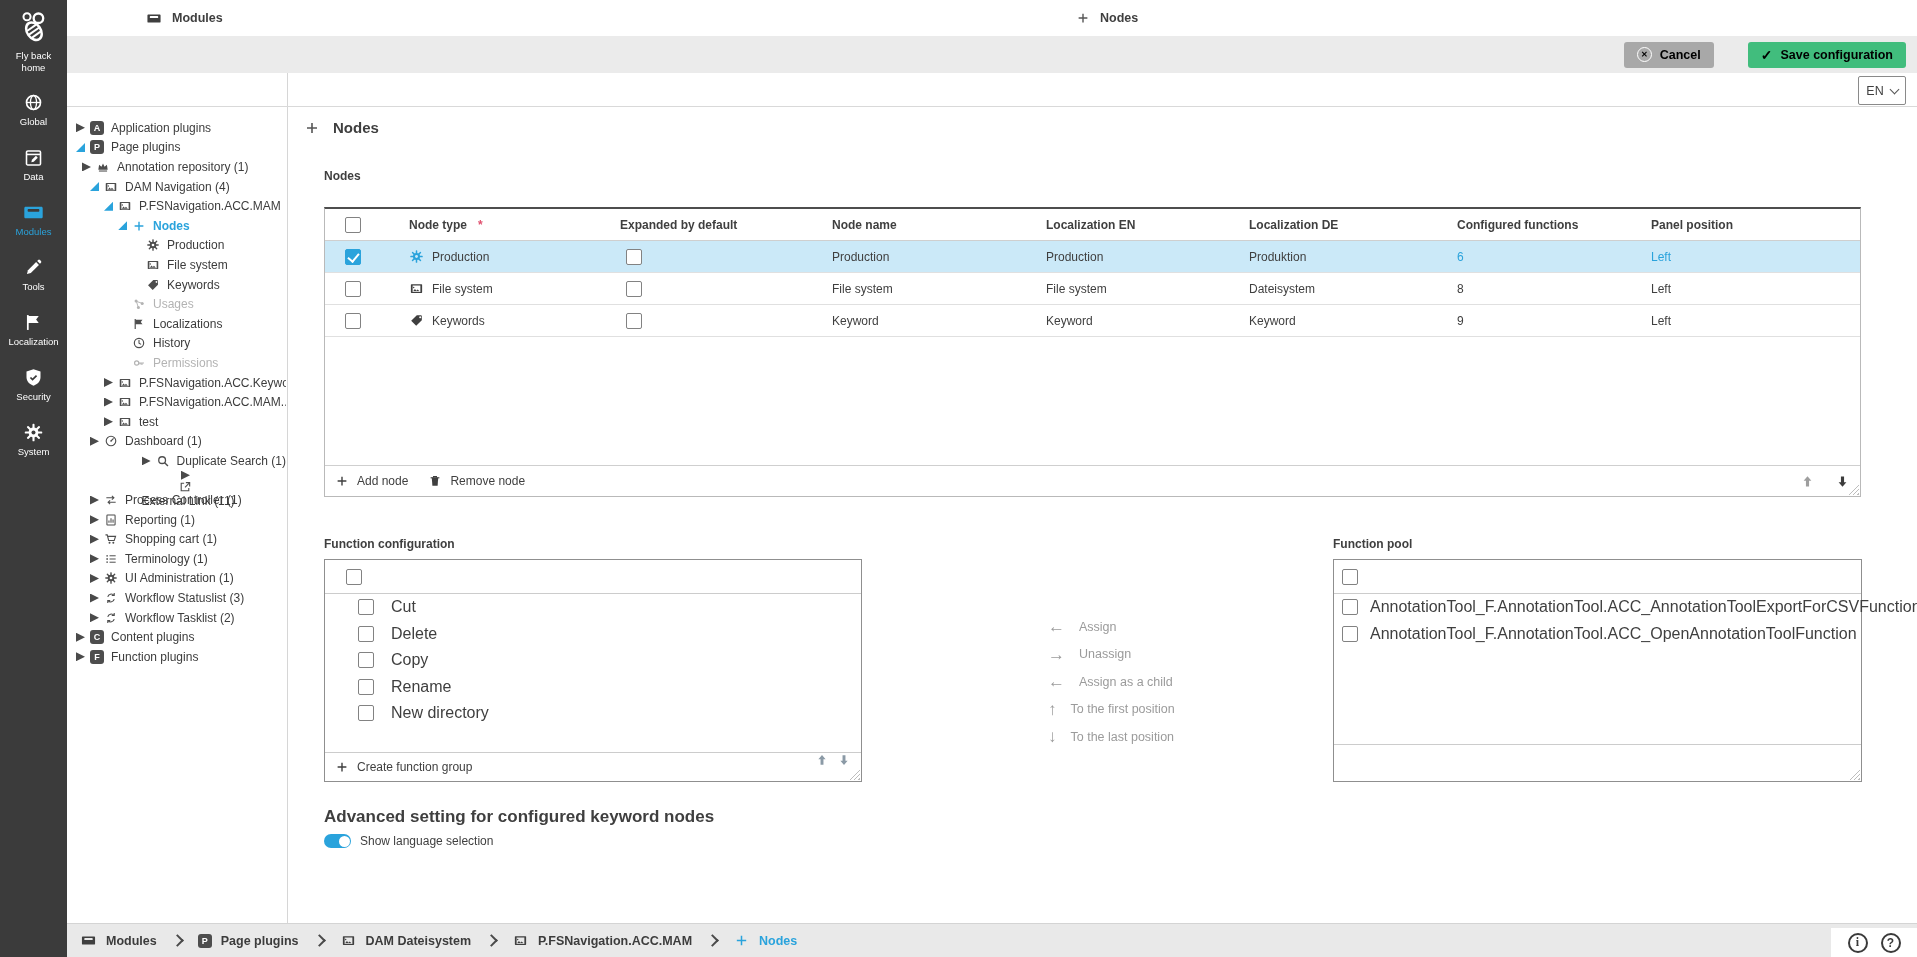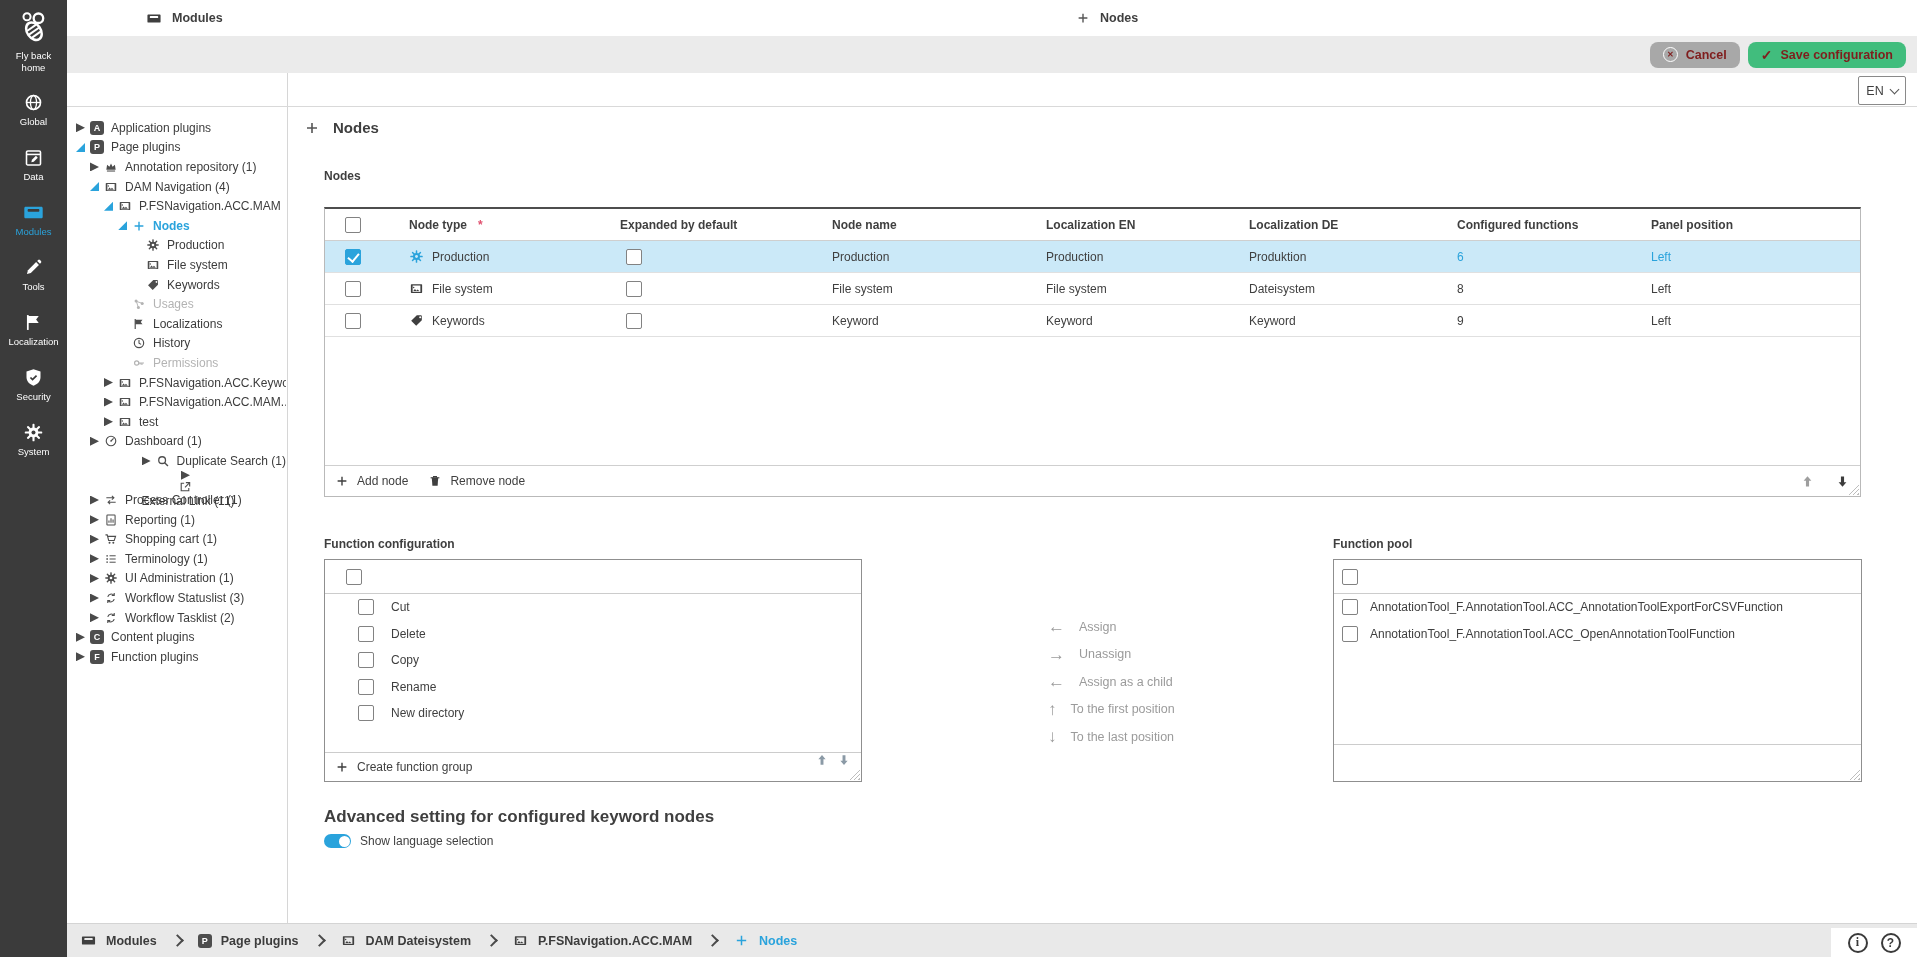--- a/index.html
+++ b/index.html
@@ -20,21 +20,21 @@
   .side-label{font-size:9.5px;color:#fff;}
   .side-item.active .ic,.side-item.active .side-label{color:#2aa3dc;}
 
   
   .row1{position:absolute;left:67px;top:0;right:0;height:36px;background:#fff;z-index:3;}
   .mod-title{position:absolute;left:78px;top:0;height:36px;display:flex;align-items:center;gap:9px;font-size:12.5px;font-weight:600;color:#3f3f3f;--icon-bg:#fff;}
   .mod-title .ic{width:18px;height:15px;color:#3f3f3f;}
   .tab{position:absolute;left:1009px;top:0;height:36px;display:flex;align-items:center;gap:10px;font-size:12.5px;font-weight:600;color:#3f3f3f;cursor:pointer;}
   .tab .ic{width:14px;height:14px;color:#555;}
   .actionbar{position:absolute;left:67px;top:36px;right:0;height:37px;background:#ebebeb;display:flex;align-items:center;justify-content:flex-end;gap:8px;padding-right:11px;box-sizing:border-box;z-index:4;}
-  .btn{border:none;border-radius:8px;color:#7f1d1d;font-weight:bold;font-size:12.5px;height:26px;padding:0 13px;display:flex;align-items:center;gap:8px;}
+  .btn{border:none;border-radius:3px;color:#000000;font-weight:bold;font-size:12.5px;height:26px;padding:0 13px;display:flex;align-items:center;gap:8px;margin-left:26px;}
   .btn-cancel{background:#a8a8a8;}
   .btn-save{background:#41bd7d;}
   .x-circle{width:15px;height:15px;border:1.5px solid #fff;border-radius:50%;display:inline-flex;align-items:center;justify-content:center;box-sizing:border-box;}
   .x-circle::before{content:"✕";font-size:8px;font-weight:bold;}
   .check-ic::before{content:"✓";font-size:14px;font-weight:bold;}
   .lang{position:absolute;top:76px;right:11px;width:46px;height:27px;border:1px solid #8a8a8a;border-radius:2px;background:#fff;display:flex;align-items:center;justify-content:center;gap:7px;font-size:12.5px;color:#3f3f3f;cursor:pointer;z-index:3;}
   .chev{width:6px;height:6px;border-right:1.6px solid #555;border-bottom:1.6px solid #555;transform:rotate(45deg);margin-top:-3px;}
   .vdivider{position:absolute;left:287px;top:0;width:1px;height:923px;background:#d6d6d6;z-index:1;}
   .hdivider{position:absolute;left:67px;top:106px;right:0;height:1px;background:#d9d9d9;z-index:1;}
 
@@ -85,21 +85,21 @@
   .arr-down-dark .ic{color:#3c3c3c;}
   .arr-steel .ic{color:#8b9aa6;width:14px;height:14px;}
   .resize{position:absolute;right:1px;bottom:1px;width:11px;height:11px;background:repeating-linear-gradient(135deg,transparent 0 2px,#bdbdbd 2px 3px);clip-path:polygon(100% 0,100% 100%,0 100%);cursor:nwse-resize;}
 
   
   .panel{position:absolute;border:1px solid #8f8f8f;background:#fff;box-sizing:border-box;display:flex;flex-direction:column;}
   .fc-panel{left:36px;top:452px;width:538px;height:223px;}
   .fp-panel{left:1045px;top:452px;width:529px;height:223px;}
   .phead{height:33px;border-bottom:1px solid #ccc;display:flex;align-items:center;padding-left:21px;flex:none;}
   .fp-panel .phead{padding-left:8px;}
-  .prow{height:26.5px;display:flex;align-items:center;gap:17px;padding-left:33px;font-size:12px;color:#3f3f3f;flex:none;}
+  .prow{height:26.5px;display:flex;align-items:center;gap:17px;padding-left:33px;font-size:16px;color:#3f3f3f;flex:none;}
   .fp-panel .prow{padding-left:8px;gap:12px;}
   .pfoot{margin-top:auto;border-top:1px solid #ccc;height:28px;display:flex;padding:0 10px;gap:8px;position:relative;flex:none;}
   .fp-panel .pfoot{height:36px;}
 
   
   .transfer{position:absolute;left:760px;top:506px;display:flex;flex-direction:column;}
   .trow{height:27.5px;display:flex;align-items:center;gap:14px;color:#9b9b9b;font-size:12.5px;background:none;border:none;padding:0;}
   .t-arrow{font-size:17px;line-height:1;color:#9b9b9b;}
 
   
@@ -345,21 +345,21 @@
       <div class="tree-row" style="padding-left: 8px;">
         <span class="caret collapsed"></span>
         <span class="badge">A</span>
         <span class="t-label">Application plugins</span>
       </div>
       <div class="tree-row" style="padding-left: 8px;">
         <span class="caret expanded"></span>
         <span class="badge">P</span>
         <span class="t-label">Page plugins</span>
       </div>
-      <div class="tree-row" style="padding-left: 22px;">
+      <div class="tree-row" style="padding-left: 14px;">
         <span class="caret collapsed"></span>
         <svg class="ic">
           <use href="#i-crown"></use>
         </svg>
         <span class="t-label">Annotation repository (1)</span>
       </div>
       <div class="tree-row" style="padding-left: 22px;">
         <span class="caret expanded"></span>
         <svg class="ic">
           <use href="#i-window"></use>

